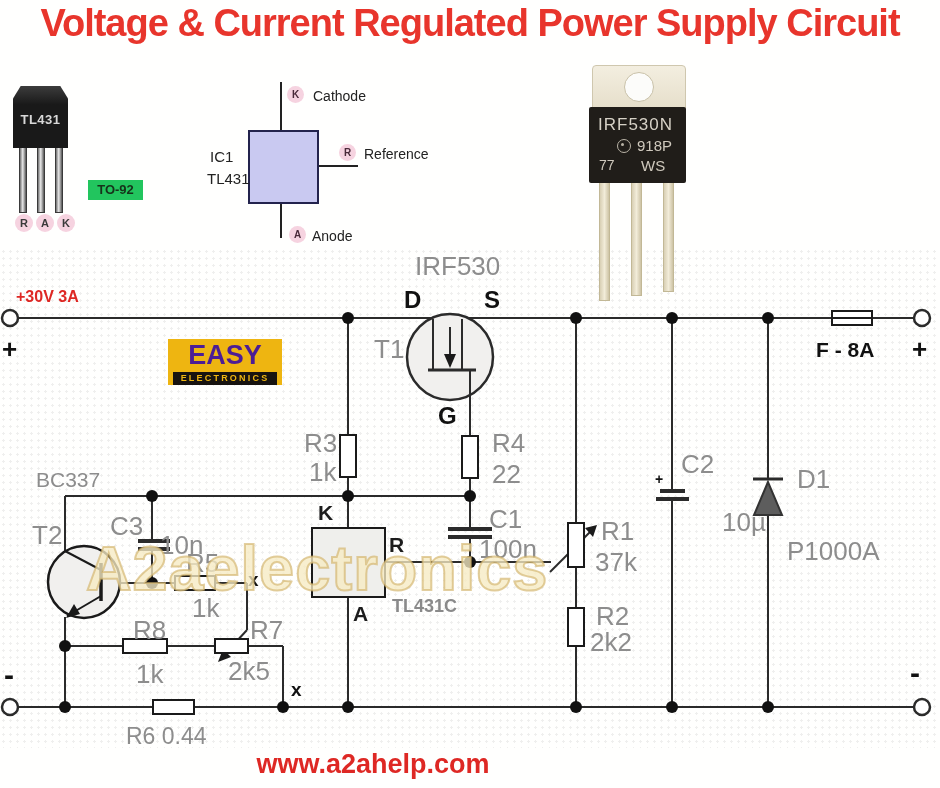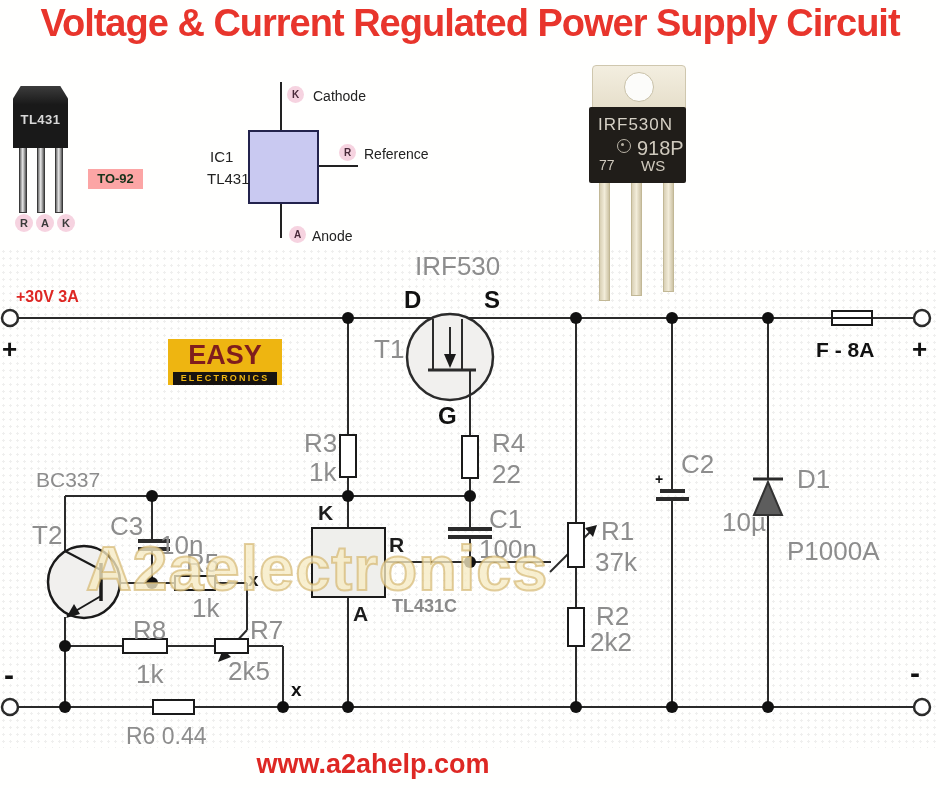--- a/index.html
+++ b/index.html
@@ -20,50 +20,50 @@
   
   .val{color:#8d8d8d;font-size:26px;z-index:4;}
   .pinlbl{color:#1c1c1c;font-size:21px;font-weight:700;z-index:4;}
   .dark{color:#111;z-index:4;}
   #watermark{left:86px;top:532px;font-size:63px;font-weight:800;letter-spacing:1px;
     color:rgba(246,235,195,0.78);-webkit-text-stroke:2px rgba(210,180,108,0.65);
     z-index:5;pointer-events:none;text-align:center;}
   
   #logo{left:168px;top:339px;width:114px;height:46px;background:#eeb511;z-index:3;}
   #logo .l1{position:absolute;left:0;top:1px;width:114px;text-align:center;font-size:27px;
-    font-weight:900;color:#7f1d1d;letter-spacing:0px;}
+    font-weight:900;color:#4c1d95;letter-spacing:0px;}
   #logo .l2{position:absolute;left:5px;top:33px;width:104px;height:13px;background:#171310;
     color:#eeb511;font-size:9px;font-weight:800;letter-spacing:2.2px;text-align:center;line-height:13px;}
   
   #to92-body{left:13px;top:86px;width:55px;height:62px;background:linear-gradient(180deg,#3c3c3c,#191919 30%);
     clip-path:polygon(0 20%,14% 0,86% 0,100% 20%,100% 100%,0 100%);z-index:3;}
   #to92-body span{position:absolute;left:0;top:26px;width:55px;text-align:center;color:#d8d8d8;
     font-size:13px;font-weight:700;letter-spacing:0.5px;}
   .leg92{position:absolute;width:6px;background:linear-gradient(90deg,#6e6e6e,#e8e8e8 45%,#555);
     border:1px solid #3a3a3a;border-top:none;z-index:3;}
   .pincirc{position:absolute;width:18px;height:18px;border-radius:50%;background:#f6d3e0;
     color:#3a3a3a;font-size:11px;font-weight:700;text-align:center;line-height:18px;z-index:3;}
-  #to92-badge{left:88px;top:169px;width:55px;height:20px;background:#fca5a5;color:#16321a;
+  #to92-badge{left:88px;top:180px;width:55px;height:20px;background:#22c55e;color:#16321a;
     font-size:13px;font-weight:700;text-align:center;line-height:20px;z-index:3;}
   
   #ic1-box{left:248px;top:130px;width:67px;height:70px;background:#c9c9f1;border:2px solid #23234d;z-index:3;}
   .icpin{position:absolute;width:17px;height:17px;border-radius:50%;background:#f6d3e0;
     color:#4a2a3a;font-size:10px;font-weight:700;text-align:center;line-height:17px;z-index:4;}
   .icname{position:absolute;font-size:14px;color:#222;z-index:4;}
   #ic1-ref{left:210px;top:148px;font-size:15px;color:#222;z-index:4;text-align:right;}
   #ic1-part{left:207px;top:170px;font-size:15px;color:#222;z-index:4;}
   
   #irf-tab{left:592px;top:65px;width:92px;height:42px;background:linear-gradient(180deg,#f3eee0,#e6dfcb);
     border:1px solid #cfc7ae;border-radius:4px 4px 0 0;z-index:3;}
   #irf-hole{position:absolute;left:31px;top:6px;width:28px;height:28px;border-radius:50%;
     background:#fcfcfa;border:1px solid #c9c1a8;}
   #irf-body{left:589px;top:107px;width:97px;height:76px;background:#201d19;border-radius:2px;z-index:3;
     color:#cfc9bd;}
   #irf-body .t1{position:absolute;left:9px;top:8px;font-size:17px;letter-spacing:1px;color:#d6d1c6;}
-  #irf-body .t2{position:absolute;left:48px;top:30px;font-size:20px;}
+  #irf-body .t2{position:absolute;left:48px;top:30px;font-size:15px;}
   #irf-body .t3{position:absolute;left:10px;top:50px;font-size:14px;}
   #irf-body .t4{position:absolute;left:52px;top:50px;font-size:15px;}
   #irf-logo{position:absolute;left:28px;top:32px;width:12px;height:12px;border:1.5px solid #b9b3a6;border-radius:50%;}
   #irf-logo:after{content:"";position:absolute;left:3px;top:3px;width:3px;height:3px;background:#b9b3a6;border-radius:50%;}
   .legirf{position:absolute;width:9px;background:linear-gradient(90deg,#d8cfb4,#f2ecd9 50%,#cdc3a5);
     border:1px solid #c2b896;border-top:none;z-index:3;}
   svg{position:absolute;left:0;top:0;z-index:2;}
 </style>
 </head>
 <body>

